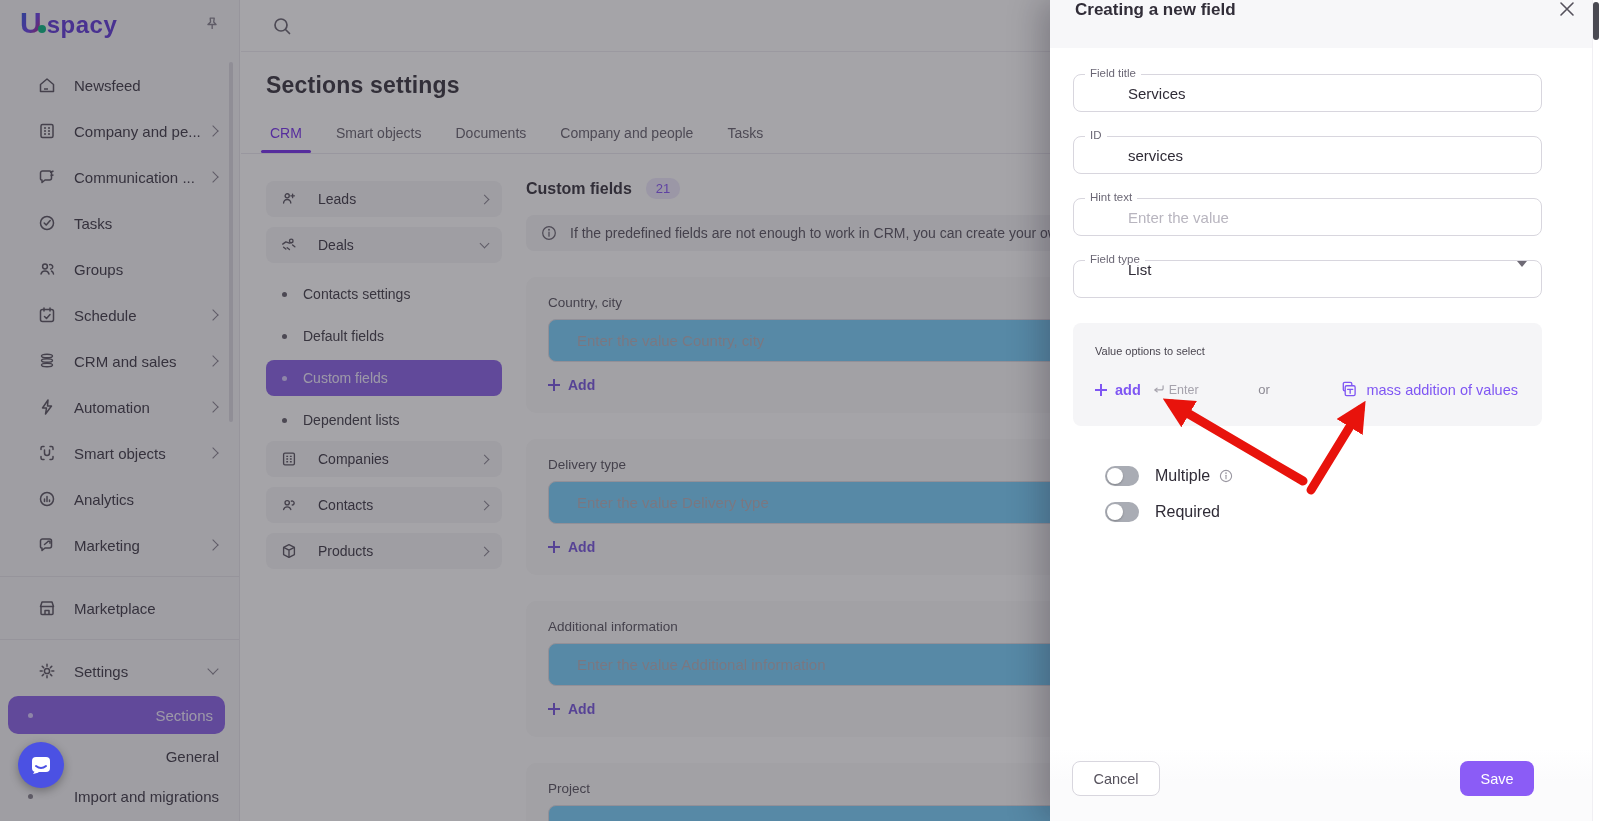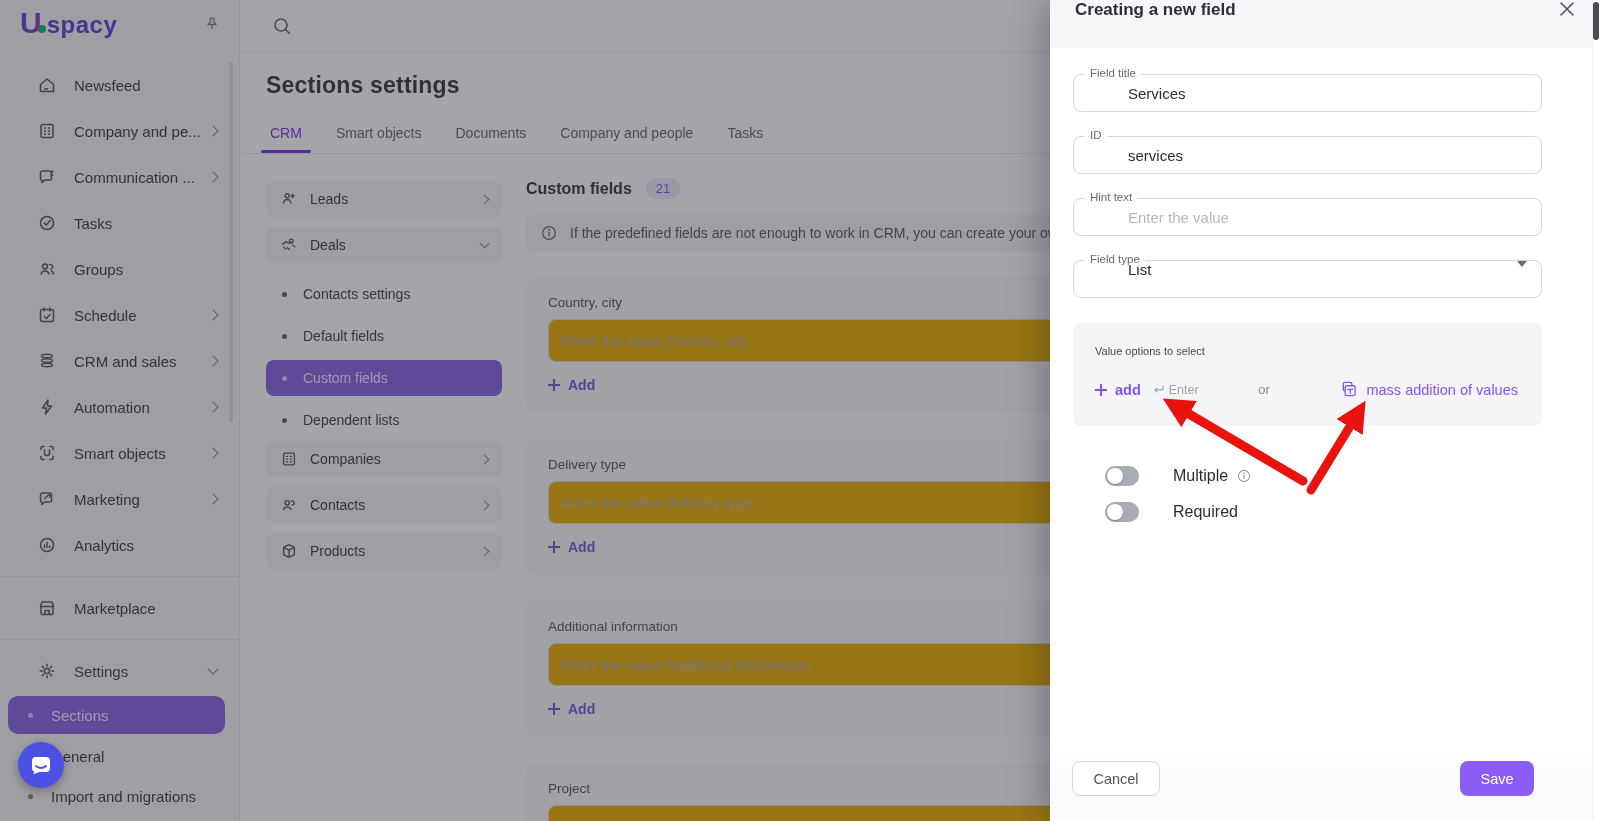--- a/index.html
+++ b/index.html
@@ -15,56 +15,56 @@
   .logo-rest { font-size:24px; font-weight:bold; color:#6741d9; letter-spacing:.5px; }
   .pin { margin-left:auto; color:#8b8793; }
   .nav { padding-top:10px; }
   .nav-item { height:46px; display:flex; align-items:center; padding:0 22px 0 36px; font-size:15px; color:#46424e; cursor:pointer; }
   .nicon { width:22px; height:22px; display:flex; align-items:center; justify-content:center; color:#5f5b66; flex:none; }
   .nlabel { margin-left:16px; white-space:nowrap; overflow:hidden; text-overflow:ellipsis; }
   .chev { margin-left:auto; width:8px; height:8px; border-right:1.7px solid #8b8793; border-bottom:1.7px solid #8b8793; flex:none; }
   .chev.r { transform:rotate(-45deg); }
   .chev.d { transform:rotate(45deg); margin-top:-4px; }
   .side-div { height:1px; background:#e6e4ea; margin:8px 0; }
-  .nav-sub { height:40px; display:flex; align-items:center; padding:0 20px 0 28px; font-size:15px; color:#46424e; cursor:pointer; }
+  .nav-sub { height:40px; display:flex; align-items:center; padding:0 20px 0 28px; font-size:15px; color:#46424e; cursor:pointer;justify-content:space-between; }
   .nav-sub .dot { width:5px; height:5px; border-radius:50%; background:#8b8793; margin-right:18px; flex:none; }
   .nav-sub.active { height:38px; margin:2px 14px 2px 8px; padding:0 12px 0 20px; background:#8e68e8; border-radius:10px; color:#f1ecff; }
   .nav-sub.active .dot { background:#d9ccff; }
   .side-scrollbar { position:absolute; right:6px; top:62px; width:4px; height:360px; background:#dcdae1; border-radius:2px; }
 
   
   .main { position:absolute; left:241px; top:0; right:0; height:821px; background:#fff; z-index:1; }
   .topbar { height:52px; border-bottom:1px solid #efedf2; display:flex; align-items:center; padding-left:30px; }
   .search { color:#6e6a75; cursor:pointer; display:flex; }
   .page-title { font-size:23px; font-weight:600; color:#403c46; padding:20px 0 0 25px; letter-spacing:.2px; }
   .tabs { display:flex; align-items:flex-end; padding:18px 0 0 12px; }
   .tab { position:relative; padding:8px 17px 12px; font-size:14px; color:#6e6a75; cursor:pointer; white-space:nowrap; }
   .tab.active { color:#7c3aed; font-weight:500; }
   .tab.active::after { content:""; position:absolute; left:8px; right:8px; bottom:0; height:3px; border-radius:3px; background:#7c3aed; }
   .tabs-divider { height:1px; background:#eceaf0; }
 
   .subnav { position:absolute; left:25px; top:181px; width:236px; }
-  .sn-card { height:36px; margin-bottom:10px; background:#f5f5f7; border-radius:8px; display:flex; align-items:center; padding:0 14px 0 14px; font-size:14px; color:#46424e; cursor:pointer; }
+  .sn-card { height:36px; margin-bottom:10px; background:#f5f5f7; border-radius:8px; display:flex; align-items:center; padding:0 14px 0 14px; font-size:14px; color:#46424e; cursor:pointer;gap:8px; }
   .sn-card .nicon { width:18px; height:18px; }
   .sn-card .nlabel { margin-left:12px; }
   .sn-card .chev { width:7px; height:7px; }
   .sn-bullet { height:42px; display:flex; align-items:center; padding-left:16px; font-size:14px; color:#4a4650; cursor:pointer; }
   .sn-bullet .dot { width:5px; height:5px; border-radius:50%; background:#6b6772; margin-right:16px; flex:none; }
   .sn-bullet.active { height:36px; margin:3px 0; background:#8e68e8; border-radius:8px; color:#f1ecff; }
   .sn-bullet.active .dot { background:#d9ccff; }
 
   .content { position:absolute; left:285px; top:178px; width:1040px; }
   .heading-row { display:flex; align-items:center; }
   .heading-row h2 { font-size:16px; font-weight:700; color:#3f3b45; }
   .badge { margin-left:14px; background:#eee9fc; color:#8b5cf6; font-size:13px; border-radius:10px; padding:3px 10px; }
   .info-banner { margin-top:16px; height:36px; background:#f5f5f7; border-radius:8px; display:flex; align-items:center; padding:0 14px; font-size:14px; color:#5f5b66; white-space:nowrap; overflow:hidden; }
   .info-banner .iicon { flex:none; margin-right:12px; display:flex; color:#6e6a75; }
   .field-card { margin-top:26px; background:#fafafa; border-radius:10px; padding:18px 22px 18px; }
   .fc-label { font-size:13.5px; color:#5f5b66; }
-  .fc-input { margin-top:9px; width:100%; height:43px; border:1px solid #e0dee5; border-radius:8px; background:#eab308; padding:0 12px; font-size:15px; color:#55515c; font-family:inherit; }
+  .fc-input { margin-top:9px; width:100%; height:43px; border:1px solid #e0dee5; border-radius:8px; background:#7dd3fc; padding:0 28px; font-size:15px; color:#55515c; font-family:inherit; }
   .fc-input::placeholder { color:#b8b5bf; }
   .fc-add { margin-top:15px; display:inline-flex; align-items:center; font-size:14px; font-weight:600; color:#7c5ce0; cursor:pointer; }
   .plus { position:relative; width:12px; height:12px; margin-right:8px; display:inline-block; }
   .plus::before,.plus::after { content:""; position:absolute; background:currentColor; }
   .plus::before { left:5px; top:0; width:2px; height:12px; }
   .plus::after { left:0; top:5px; width:12px; height:2px; }
 
   
   .overlay { position:absolute; inset:0; background:rgba(30,27,37,.4); z-index:10; }
   .chat-fab { position:absolute; left:18px; top:742px; width:46px; height:46px; border-radius:50%; background:#4b51e3; border:none; z-index:25; display:flex; align-items:center; justify-content:center; cursor:pointer; box-shadow:0 3px 10px rgba(0,0,0,.3); }
@@ -89,21 +89,21 @@
   .op-enter { margin-left:11px; display:inline-flex; align-items:center; font-size:12.5px; color:#a5a2ac; }
   .op-enter svg { margin-right:4px; }
   .sp1 { flex:1.1; } .sp2 { flex:1.3; }
   .op-or { font-size:13px; color:#8d8a94; }
   .op-mass { display:inline-flex; align-items:center; font-size:14.5px; font-weight:500; color:#7f56f3; cursor:pointer; }
   .op-mass svg { margin-right:9px; }
   .toggle-row { margin-top:40px; display:flex; align-items:center; padding-left:32px; }
   .toggle-row + .toggle-row { margin-top:16px; }
   .toggle { width:34px; height:20px; border-radius:10px; background:#a9acb4; position:relative; cursor:pointer; flex:none; }
   .toggle .knob { position:absolute; left:2px; top:2px; width:16px; height:16px; border-radius:50%; background:#fff; box-shadow:0 1px 2px rgba(0,0,0,.25); }
-  .toggle-label { margin-left:34px; font-size:16px; color:#2f2b36; }
+  .toggle-label { margin-left:16px; font-size:16px; color:#2f2b36; }
   .tinfo { margin-left:8px; display:flex; color:#9a97a1; cursor:pointer; }
   .modal-footer { position:absolute; left:0; right:8px; bottom:0; height:72px; background:linear-gradient(180deg, rgba(251,251,252,0), #fbfbfc 45%); }
   .btn-cancel { position:absolute; left:22px; bottom:25px; width:88px; height:35px; background:#fff; border:1px solid #d8d6de; border-radius:8px; font-size:14.5px; color:#55515c; font-family:inherit; cursor:pointer; }
   .btn-save { position:absolute; right:58px; bottom:25px; width:74px; height:35px; background:#8b5cf6; border:none; border-radius:8px; font-size:14.5px; color:#fff; font-family:inherit; cursor:pointer; }
   .modal-scrollstrip { position:absolute; right:0; top:0; width:8px; height:821px; background:#fff; border-left:1px solid #f0eff3; }
   .modal-thumb { position:absolute; right:1px; top:2px; width:6px; height:38px; border-radius:3px; background:#4a4a52; }
 
   .arrows { position:absolute; left:0; top:0; z-index:40; pointer-events:none; }
 </style>
 </head>
@@ -210,36 +210,36 @@
             <svg width="20" height="20" viewBox="0 0 20 20" fill="none" stroke="currentColor" stroke-width="1.5" stroke-linecap="round" stroke-linejoin="round">
               <path d="M4 6.5 V5 a1.5 1.5 0 0 1 1.5-1.5 H7 M13 3.5 h1.5 A1.5 1.5 0 0 1 16 5 v1.5 M16 13.5 V15 a1.5 1.5 0 0 1 -1.5 1.5 H13 M7 16.5 H5.5 A1.5 1.5 0 0 1 4 15 v-1.5"></path>
               <path d="M7.5 7 v3 a2.5 2.5 0 0 0 5 0 V7"></path>
             </svg>
           </span>
         <span class="nlabel">Smart objects</span>
         <span class="chev r"></span>
       </div>
       <div class="nav-item">
         <span class="nicon">
+            <svg width="20" height="20" viewBox="0 0 20 20" fill="none" stroke="currentColor" stroke-width="1.5" stroke-linecap="round">
+              <circle cx="10" cy="10" r="6.5"></circle>
+              <path d="M7.5 12.5 v-2.5 M10 12.5 v-5 M12.5 12.5 v-1.5"></path>
+            </svg>
+          </span>
+        <span class="nlabel">Analytics</span>
+      </div>
+      <div class="nav-item">
+        <span class="nicon">
             <svg width="20" height="20" viewBox="0 0 20 20" fill="none" stroke="currentColor" stroke-width="1.5" stroke-linecap="round" stroke-linejoin="round">
               <path d="M3.5 6 a2 2 0 0 1 2-2 h7 a2 2 0 0 1 2 2 v5 a2 2 0 0 1 -2 2 H8 l-3 2.5 V13 h-.5 a1 1 0 0 1 -1-1 Z"></path>
               <path d="M7.5 9.5 l3.5-3 M11 6.2 h2 v2"></path>
             </svg>
           </span>
         <span class="nlabel">Marketing</span>
         <span class="chev r"></span>
-      </div>
-      <div class="nav-item">
-        <span class="nicon">
-            <svg width="20" height="20" viewBox="0 0 20 20" fill="none" stroke="currentColor" stroke-width="1.5" stroke-linecap="round">
-              <circle cx="10" cy="10" r="6.5"></circle>
-              <path d="M7.5 12.5 v-2.5 M10 12.5 v-5 M12.5 12.5 v-1.5"></path>
-            </svg>
-          </span>
-        <span class="nlabel">Analytics</span>
       </div>
       <div class="side-div"></div>
       <div class="nav-item">
         <span class="nicon">
             <svg width="20" height="20" viewBox="0 0 20 20" fill="none" stroke="currentColor" stroke-width="1.5" stroke-linejoin="round">
               <path d="M4 8.5 V15.5 a1 1 0 0 0 1 1 h10 a1 1 0 0 0 1-1 V8.5"></path>
               <path d="M3.5 8.5 L5 4 h10 l1.5 4.5 Z"></path>
               <path d="M8 16.5 v-4 h4 v4"></path>
             </svg>
           </span>

